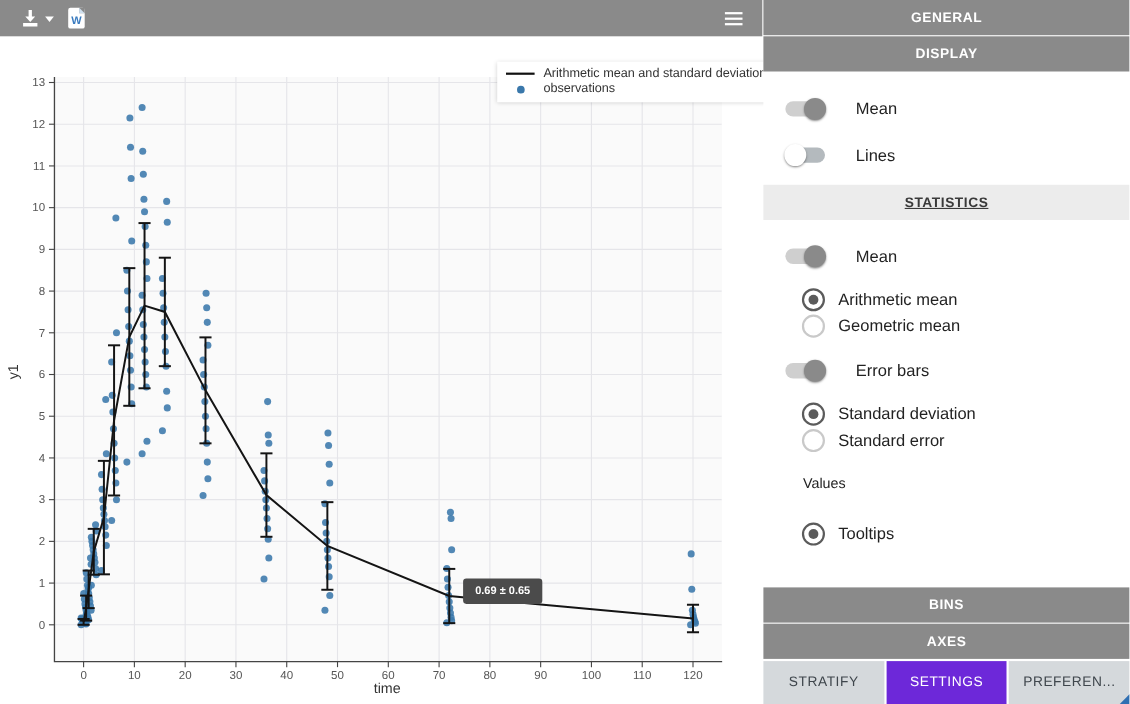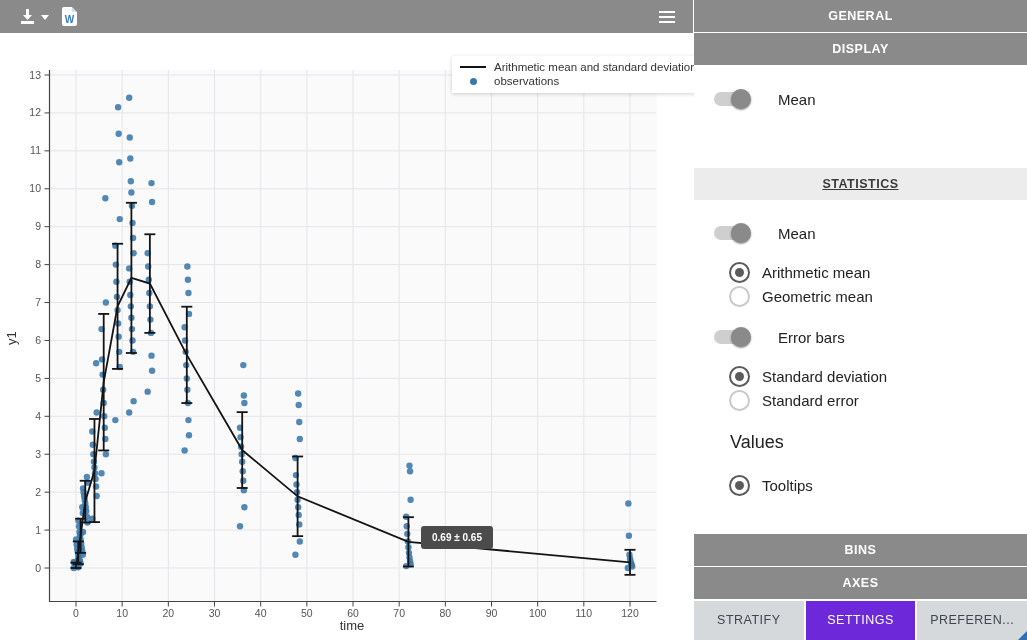--- a/index.html
+++ b/index.html
@@ -50,21 +50,21 @@
   .toggle.on{background:#cfcfcf;}
   .toggle.on .knob{left:17px;background:#8a8a8a;}
 
   
   .radio-row{cursor:pointer;text-align:right;}
   .radio{width:17px;height:17px;border-radius:50%;border:2px solid #c9c9c9;margin-left:35px;margin-right:12px;
          flex:0 0 auto;position:relative;background:#fff;}
   .radio.sel{border-color:#5b5b5b;}
   .radio.sel::after{content:"";position:absolute;left:4px;top:4px;width:9px;height:9px;border-radius:50%;background:#5b5b5b;}
 
-  .values-lbl{position:absolute;left:36px;font-size:18px;color:#222;}
+  .values-lbl{position:absolute;left:36px;font-size:13px;color:#222;}
 
   
   .tabbar{position:absolute;left:0;top:601px;width:333px;height:39px;display:flex;gap:2px;background:#fff;}
   .tab{flex:1 1 0;background:#d5d9dc;color:#3f464c;font-size:12.5px;letter-spacing:.5px;
        text-align:center;line-height:39px;cursor:pointer;overflow:hidden;white-space:nowrap;}
   .tab.active{background:#6d28d9;color:#fff;}
   .grip{position:absolute;right:0;bottom:0;width:0;height:0;z-index:6;
         border-left:9px solid transparent;border-bottom:9px solid #2f6fb2;}
 </style>
 </head>
@@ -417,20 +417,26 @@
   <div class="panel">
     <div class="p-header" style="top:0">GENERAL</div>
     <div class="p-header" style="top:33px">DISPLAY</div>
 
     <div class="row" style="top:85px;height:28px">
       <span class="toggle on">
           <span class="knob"></span>
         </span>
       <span class="lbl">Mean</span>
     </div>
+    <div class="row" style="top:127px;height:28px">
+      <span class="toggle">
+          <span class="knob"></span>
+        </span>
+      <span class="lbl">Lines</span>
+    </div>
 
     <div class="p-header light" style="top:168px">STATISTICS</div>
 
     <div class="row" style="top:219px;height:28px">
       <span class="toggle on">
           <span class="knob"></span>
         </span>
       <span class="lbl">Mean</span>
     </div>
     <div class="row radio-row" style="top:260px;height:24px">

